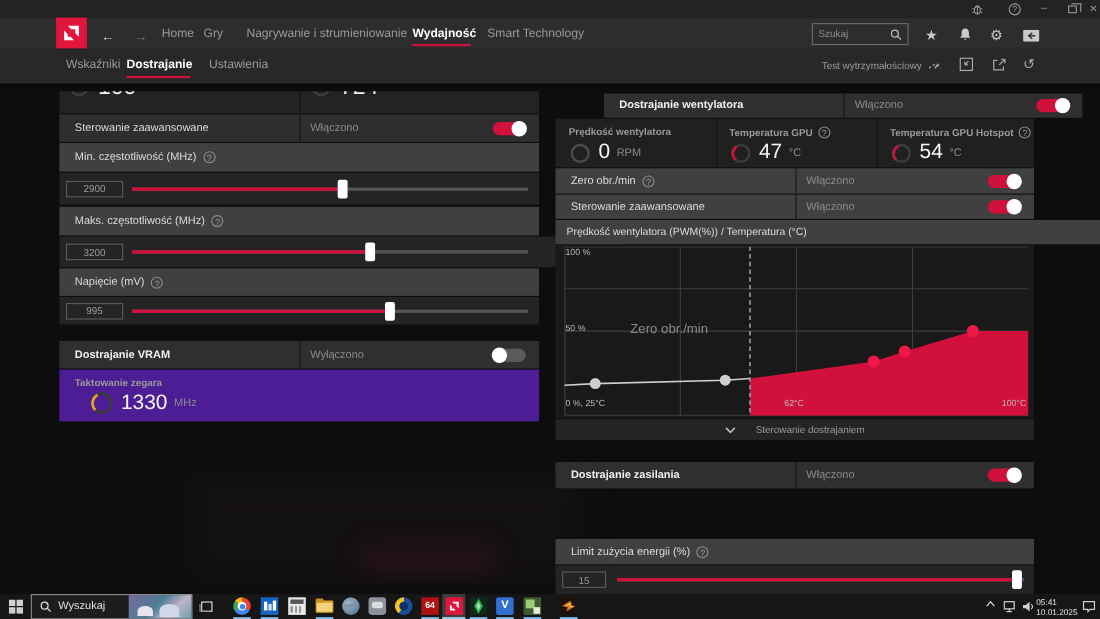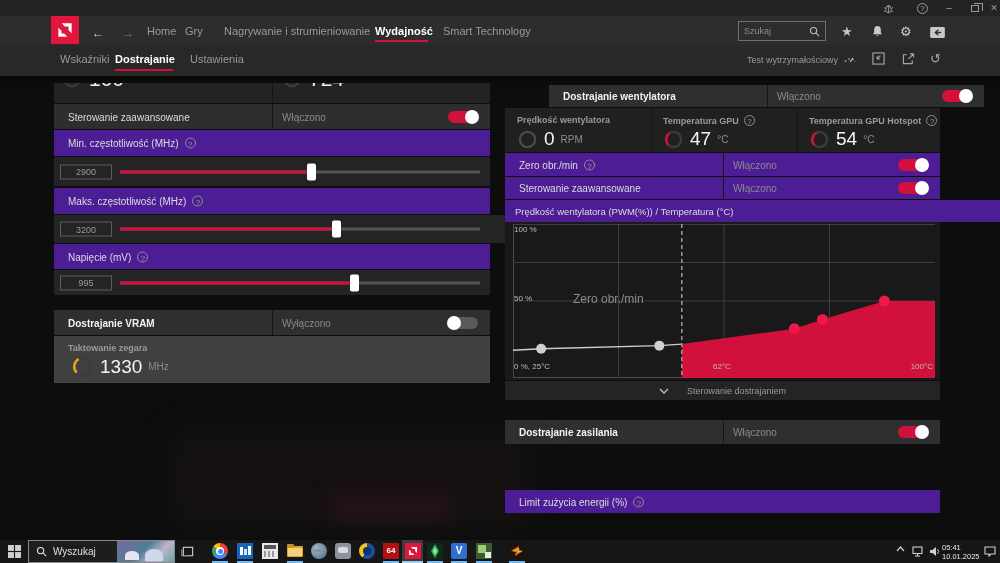--- a/index.html
+++ b/index.html
@@ -28,24 +28,24 @@
   .hdr-ico { top:24px; color:#c9c9c9; font-size:13px; }
 
   
   .subnav { left:0; top:45px; width:1000px; height:31px; background:#282828; box-shadow:0 3px 5px rgba(0,0,0,.5); }
   .tab { top:53px; font-size:11px; color:#9a9a9a; cursor:default; }
   .tab.active { color:#fff; font-weight:bold; }
 
   
   .row { position:absolute; overflow:hidden; }
   .r-head { background:#2f2f2f; }
-  .r-label { background:#4c1d95; }
+  .r-label { background:#404040; }
   .r-slider { background:#242424; }
   .r-stats { background:#202020; }
-  .r-body { background:#404040; }
+  .r-body { background:#4c1d95; }
   .cell-div { position:absolute; top:0; bottom:0; width:1px; background:#161616; }
   .sec-title { position:absolute; left:14px; top:50%; transform:translateY(-50%); font-size:10px; font-weight:bold; color:#f2f2f2; white-space:nowrap; }
   .state-txt { position:absolute; left:228px; top:50%; transform:translateY(-50%); font-size:10px; color:#8b8b8b; }
   .plain-label { position:absolute; left:14px; top:50%; transform:translateY(-50%); font-size:10px; color:#dcdcdc; white-space:nowrap; display:flex; align-items:center; gap:6px; }
   .q-circle { display:inline-block; width:11px; height:11px; border:1px solid #8f8f8f; border-radius:50%; color:#9f9f9f; font-size:8px; line-height:11px; text-align:center; font-weight:normal; }
 
   
   .toggle { position:absolute; right:12px; top:50%; transform:translateY(-50%); width:30px; height:12px; border-radius:7px; }
   .toggle .knob { position:absolute; top:-1px; width:14px; height:14px; border-radius:50%; background:#fff; }
   .toggle.on { background:#d2103c; } .toggle.on .knob { right:-1px; }
@@ -242,21 +242,21 @@
   <div class="row r-head" style="left:54px;top:310px;width:436px;height:25px;">
     <div class="sec-title">Dostrajanie VRAM</div>
     <div class="cell-div" style="left:218px;"></div>
     <div class="state-txt">Wyłączono</div>
     <div class="toggle off">
         <div class="knob"></div>
       </div>
   </div>
   <div class="row r-body" style="left:54px;top:336px;width:436px;height:47px;">
     <div class="metric-label" style="left:14px;">Taktowanie zegara</div>
-    <div class="metric-value" style="left:17px;top:19px;">
+    <div class="metric-value" style="left:27px;top:19px;">
       <svg width="23" height="23" viewBox="0 0 24 24">
           <circle cx="12" cy="12" r="9" fill="none" stroke="#3c3c3c" stroke-width="2.6"></circle>
           <path d="M6 18.5 A9 9 0 0 1 8 4.2" fill="none" stroke="#e3a71b" stroke-width="2.6"></path>
         </svg>
       <span class="big">1330</span>
       <span class="unit">MHz</span>
     </div>
   </div>
 
   <div class="row r-head" style="left:505px;top:85px;width:435px;height:22px;margin-left:44px;">
@@ -379,20 +379,27 @@
     <div class="toggle on">
         <div class="knob"></div>
       </div>
   </div>
   <div class="row r-label" style="left:505px;top:490px;width:435px;height:23px;">
     <div class="plain-label">
         <span>Limit zużycia energii (%)</span>
         <span class="q-circle">?</span>
       </div>
   </div>
+  <div class="row r-slider" style="left:505px;top:514px;width:435px;height:26px;">
+    <input class="val-input" style="width: 40px;" value="15">
+    <div class="sl-track" style="left:56px;width:370px;">
+        <div class="sl-fill" style="width: 98%;"></div>
+        <div class="sl-handle" style="left: calc(98% - 4px);"></div>
+      </div>
+  </div>
 
   <div class="abs taskbar">
     <div class="abs" style="left:8px;top:5px;">
       <svg width="13" height="13" viewBox="0 0 14 14">
           <rect x="0" y="0" width="6.4" height="6.4" fill="#cfcfcf"></rect>
           <rect x="7.6" y="0" width="6.4" height="6.4" fill="#cfcfcf"></rect>
           <rect x="0" y="7.6" width="6.4" height="6.4" fill="#cfcfcf"></rect>
           <rect x="7.6" y="7.6" width="6.4" height="6.4" fill="#cfcfcf"></rect>
         </svg>
     </div>

